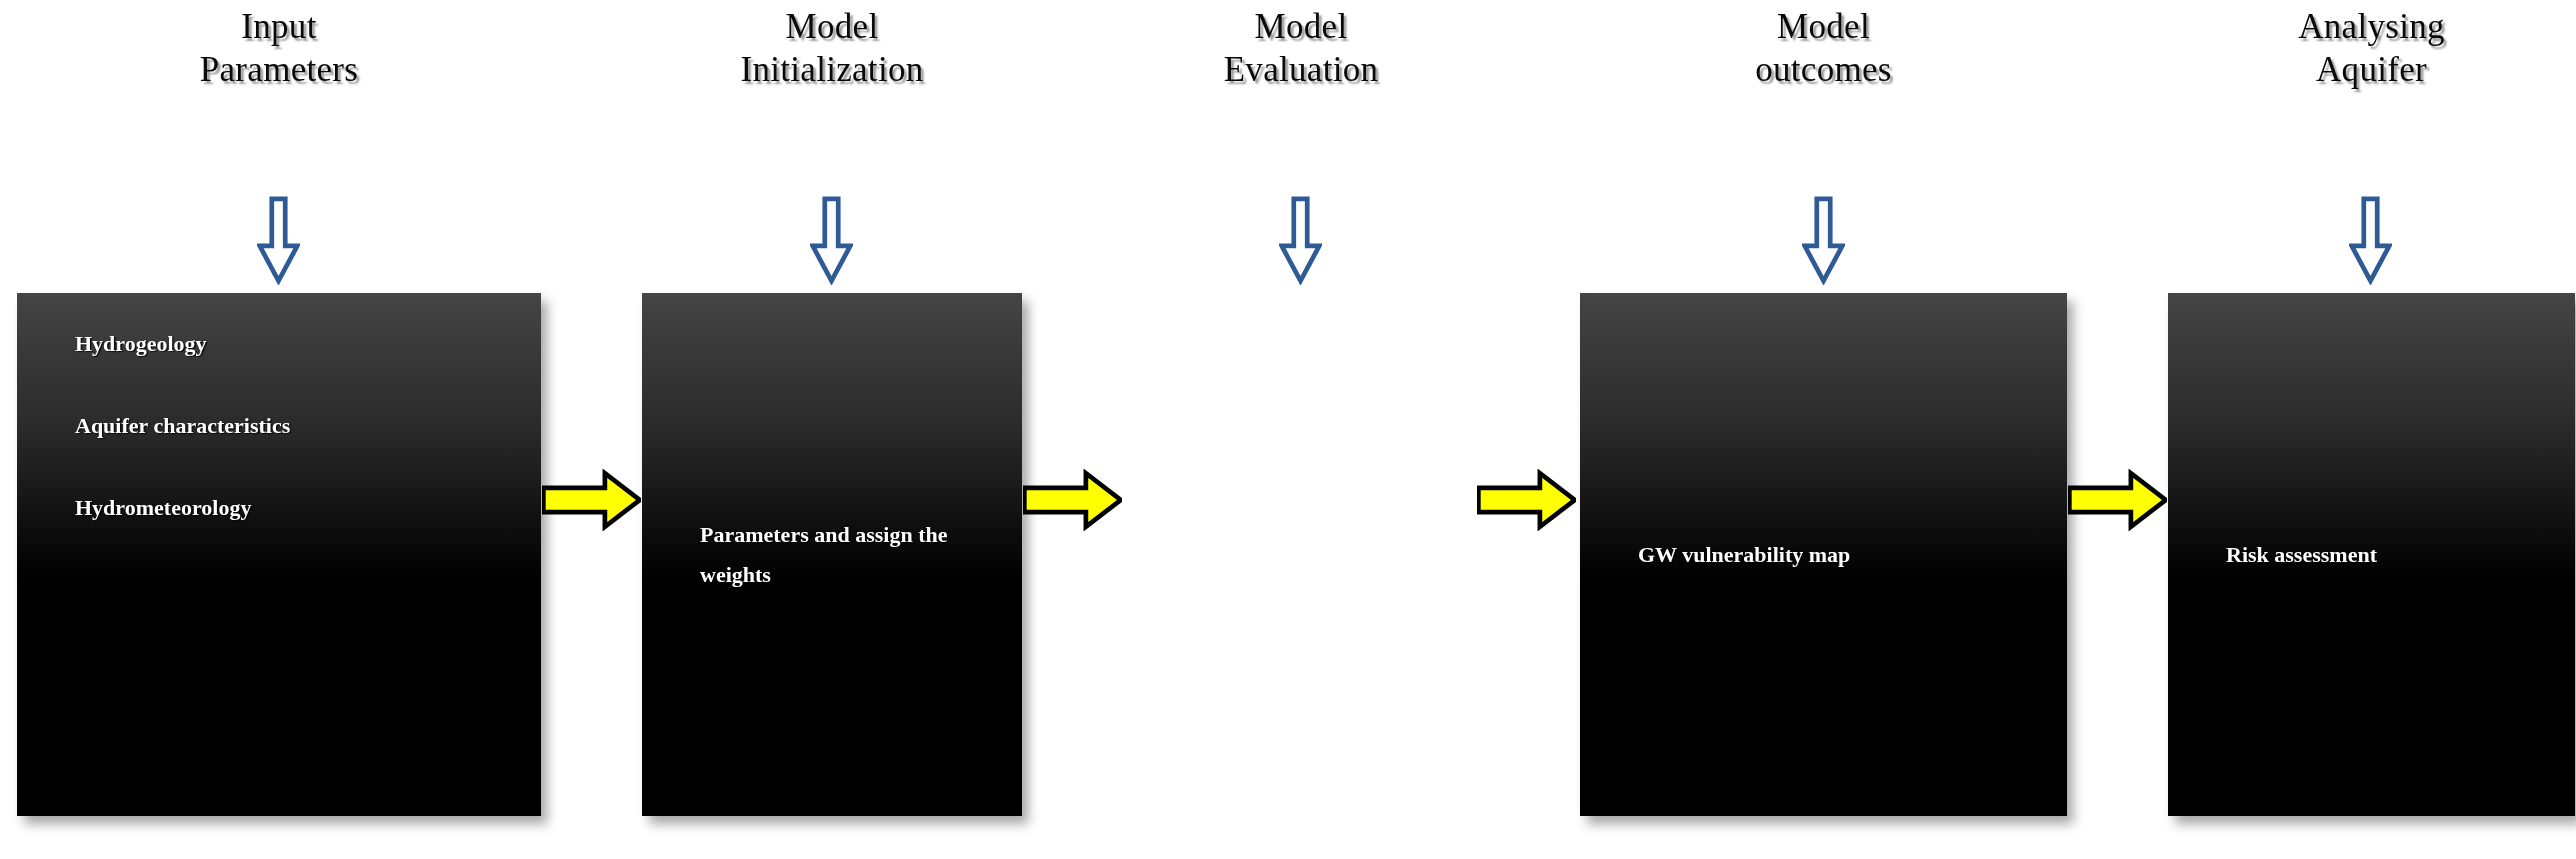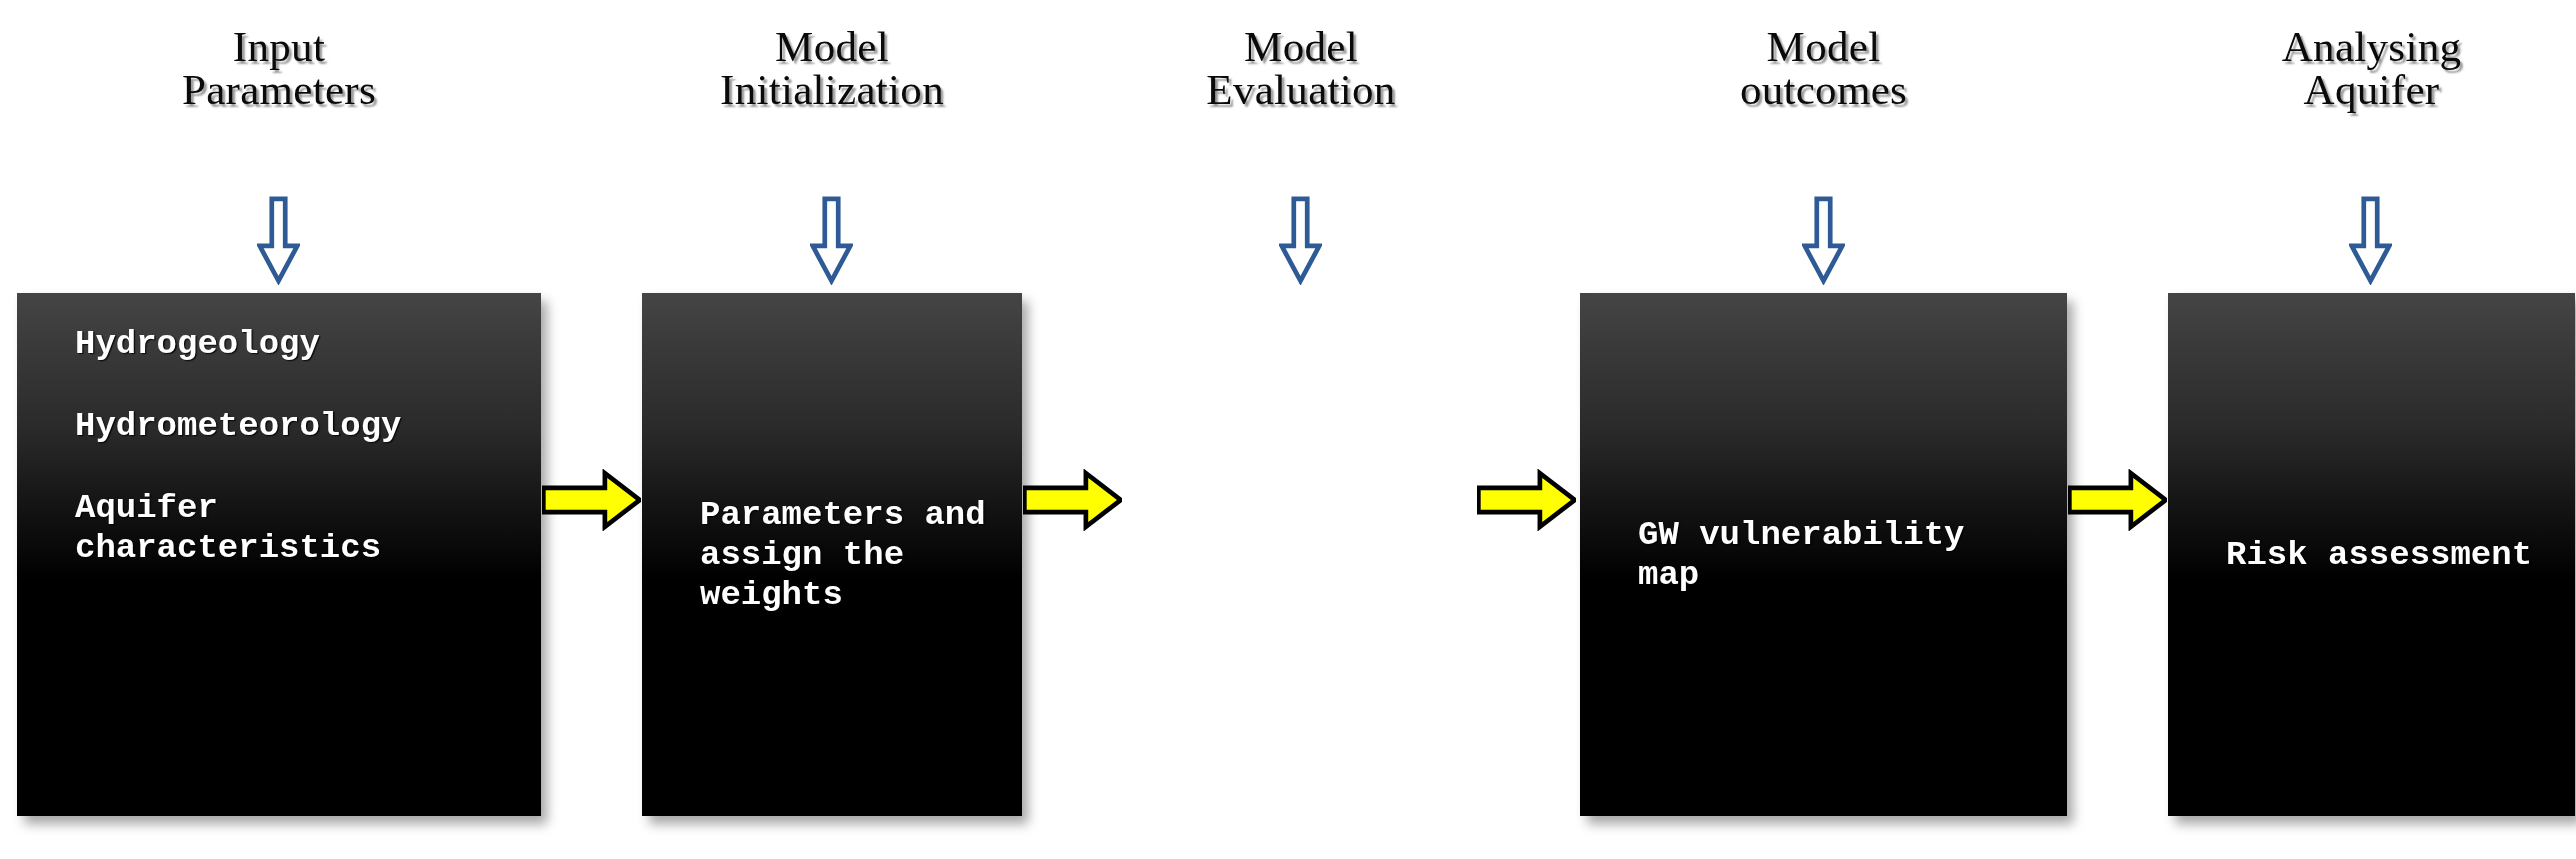--- a/index.html
+++ b/index.html
@@ -20,28 +20,27 @@
     height: 860px;
     background: #ffffff;
   }
 
   
   .stage-header {
     position: absolute;
     top: 5.4px;
     text-align: center;
     font-family: "Liberation Serif", "DejaVu Serif", serif;
-    font-size: 43px;
+    font-size: 35px;
     line-height: 43px;
     font-weight: 400;
     color: #0a0a0a;
     text-shadow: 2.7px 2.7px 2px rgba(120,120,120,0.75);
     letter-spacing: 0.3px;
     white-space: pre-line;
-    margin-top: 20px;
   }
 
   
   .down-arrow {
     position: absolute;
     top: 196px;
     width: 43px;
     height: 89px;
   }
   .down-arrow svg { display: block; width: 43px; height: 89px; }
@@ -68,22 +67,22 @@
   .proc-box.align-top { justify-content: flex-start; }
 
   .box-inner {
     padding: 0 31px 0 58px;
     width: 100%;
     box-sizing: border-box;
   }
   .box-inner.pad-top { padding-top: 31px; }
 
   .box-line {
-    font-family: Liberation Mono, monospace;
-    font-size: 34px;
+    font-family: Liberation Serif, serif;
+    font-size: 22px;
     line-height: 40px;
     font-weight: 700;
     color: #ffffff;
     margin: 0 0 42px 0;
     text-shadow: 1.3px 1.3px 1.3px rgba(0,0,0,0.85);
   }
   .box-line:last-child { margin-bottom: 0; }
 
   
   .connector {
@@ -104,22 +103,22 @@
 
   <div class="down-arrow" style="left:257px;">
     <svg viewBox="0 0 64 132" xmlns="http://www.w3.org/2000/svg">
       <polygon points="22,4 42,4 42,74 60,74 32,126 4,74 22,74" fill="#ffffff" stroke="#2E5A96" stroke-width="7" stroke-linejoin="miter"></polygon>
     </svg>
   </div>
 
   <div class="proc-box align-top" style="left:17px; width:524px;">
     <div class="box-inner pad-top">
       <p class="box-line">Hydrogeology</p>
+      <p class="box-line">Aquifer characteristics</p>
       <p class="box-line">Hydrometeorology</p>
-      <p class="box-line">Aquifer characteristics</p>
     </div>
   </div>
 
   <div class="connector" style="left:542px;">
     <svg viewBox="0 0 148 92" xmlns="http://www.w3.org/2000/svg">
       <polygon points="2,28 94,28 94,6 146,46 94,86 94,64 2,64" fill="#FFFF00" stroke="#000000" stroke-width="7" stroke-linejoin="miter"></polygon>
     </svg>
   </div>
 
   <div class="stage-header" style="left:642px; width:380px;">Model

